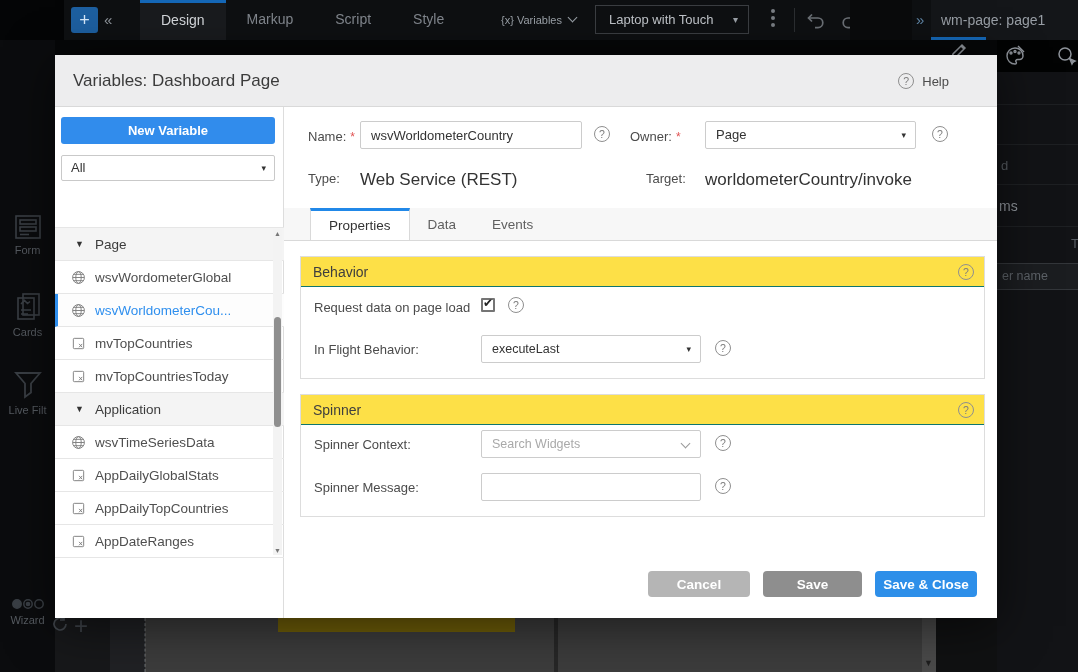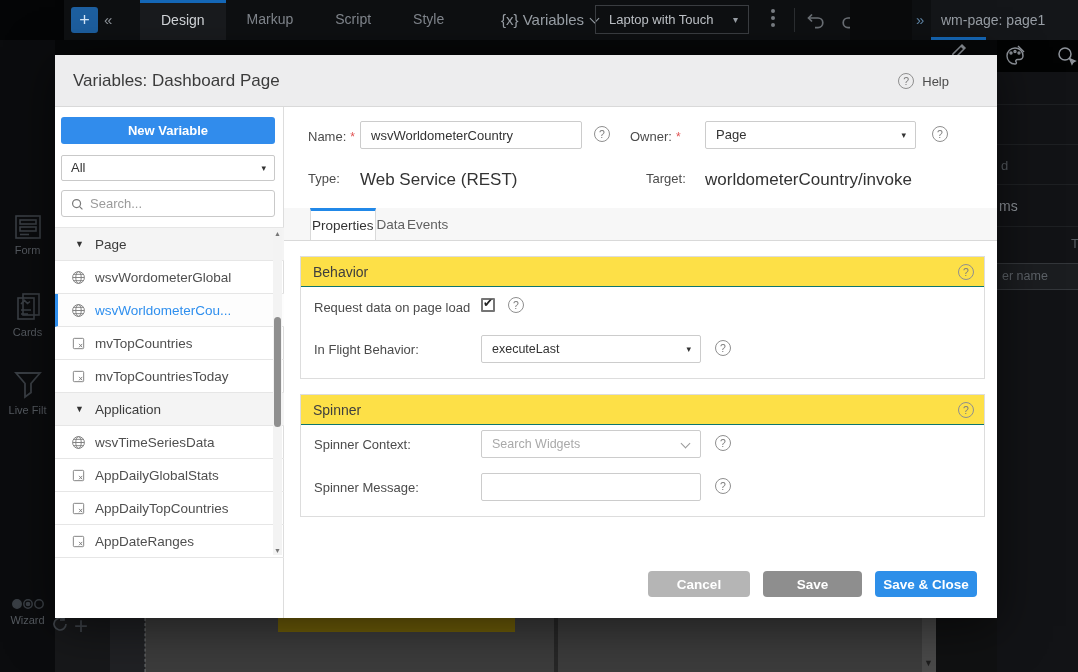--- a/index.html
+++ b/index.html
@@ -10,21 +10,21 @@
   
   .toolbar { position:absolute; left:0; top:0; width:1078px; height:40px; background:#0e1012; }
   .tb-left-cap { position:absolute; left:0; top:0; width:64px; height:40px; background:#040506; }
   .plus-btn { position:absolute; left:71px; top:7px; width:27px; height:26px; background:#1d5fa0;
               color:#d6e8fa; border:none; border-radius:3px; font-size:18px; line-height:24px; }
   .collapse { position:absolute; left:104px; top:0; line-height:40px; color:#8f959c; font-size:15px; }
   .tb-tabs { position:absolute; left:140px; top:0; height:40px; display:flex; }
   .tb-tab { padding:0 21px; height:40px; line-height:38px; font-size:14px; color:#81868d; }
   .tb-tab.active { background:#191b1e; border-top:3px solid #1568b8; color:#d3d6da; line-height:35px; }
   .variables-menu { position:absolute; left:501px; top:0; height:40px; line-height:40px;
-                    color:#9aa0a7; font-size:15px;text-align:center; }
+                    color:#9aa0a7; font-size:11px;text-align:center; }
   .chev { display:inline-block; width:7px; height:7px; border-right:1.5px solid #9aa0a7;
           border-bottom:1.5px solid #9aa0a7; transform:rotate(45deg); margin-left:7px; vertical-align:3px; }
   .device-select { position:absolute; left:595px; top:5px; width:154px; height:29px;
                    border:1px solid #3b3e42; color:#bfc3c8; font-size:13px; line-height:27px;
                    padding-left:13px; }
   .device-select .dd-arrow { position:absolute; right:10px; top:0; color:#9aa0a7; font-size:10px; }
   .kebab { position:absolute; left:771px; top:9px; display:flex; flex-direction:column; gap:3px; }
   .kebab i { width:4px; height:4px; border-radius:50%; background:#787d83; }
   .tb-sep { position:absolute; left:794px; top:8px; width:1px; height:24px; background:#2b2e31; }
   .tb-icon { position:absolute; top:9px; color:#6b7076; }
@@ -121,21 +121,21 @@
   .f-select { position:absolute; height:28px; border:1px solid #ccc; border-radius:2px; background:#fff;
               font-size:13px; color:#333; line-height:26px; padding-left:10px; }
   .f-select .dd-arrow { position:absolute; right:9px; top:0; font-size:9px; color:#333; }
   .f-select .placeholder { color:#a9a9a9; font-size:12.5px; }
   .thin-chev { position:absolute; right:11px; top:9px; width:7px; height:7px;
                border-right:1.5px solid #9a9a9a; border-bottom:1.5px solid #9a9a9a; transform:rotate(45deg); }
   .qpos { position:absolute; }
 
   .dtabs { position:absolute; left:0; top:101px; width:713px; height:33px; background:#f7f7f7;
            border-bottom:1px solid #d9d9d9; display:flex; }
-  .dtab { padding:0 1px; line-height:33px; font-size:13.5px; color:#5f5f5f; }
+  .dtab { padding:0 18px; line-height:33px; font-size:13.5px; color:#5f5f5f; }
   .dtab.active { background:#fff; border:1px solid #d9d9d9; border-bottom:none; border-top:3px solid #2188e8;
                  line-height:29px; color:#333; margin-left:26px; }
 
   .section { position:absolute; left:16px; width:685px; height:123px; border:1px solid #ddd; background:#fff; }
   .sec-behavior { top:149px; }
   .sec-spinner { top:287px; }
   .sec-header { position:relative; height:30px; background:#fde047; border-bottom:1px solid #0f766e; }
   .sec-title { position:absolute; left:12px; top:0; line-height:30px; font-size:14px; color:#3e3e3e; }
   .sec-header .qicon { position:absolute; right:10px; top:7px; }
   .sec-label { position:absolute; left:13px; font-size:13px; color:#4b4b4b; }
@@ -324,27 +324,20 @@
         <span>Help</span>
       </span>
     </div>
 
     <div class="dlg-side">
       <button class="new-var-btn">New Variable</button>
       <div class="all-select">
         <span>All</span>
         <span class="dd-arrow">▾</span>
       </div>
-      <div class="search-box">
-        <svg width="13" height="13" viewBox="0 0 14 14" stroke-width="1.3">
-            <circle cx="6" cy="6" r="4.3"></circle>
-            <path d="M9.3 9.3 l3 3"></path>
-          </svg>
-        <input placeholder="Search..." style="">
-      </div>
       <div class="var-list" id="var-list">
           <div class="vrow group">
             <span class="gcaret">▼</span>
             <span class="glabel">Page</span>
           </div>
           <div class="vrow item">
             <span class="vicon"><svg width="15" height="15" viewBox="0 0 16 16" stroke-width="1">
                 <circle cx="8" cy="8" r="6.3"></circle>
                 <ellipse cx="8" cy="8" rx="2.9" ry="6.3"></ellipse>
                 <path d="M1.8 8 h12.4 M2.8 4.6 h10.4 M2.8 11.4 h10.4"></path>

